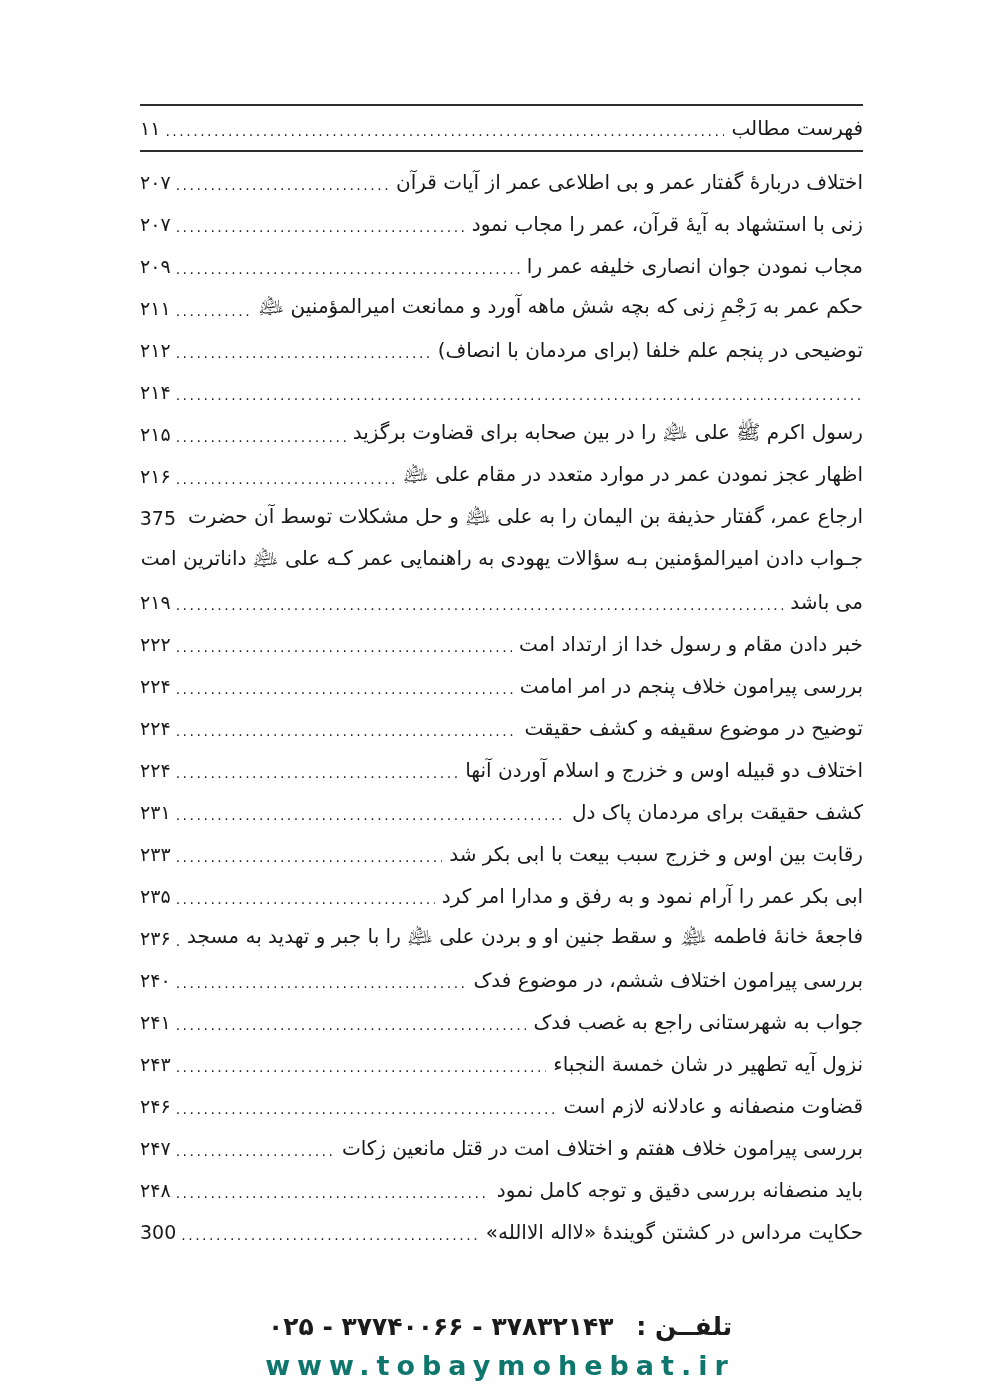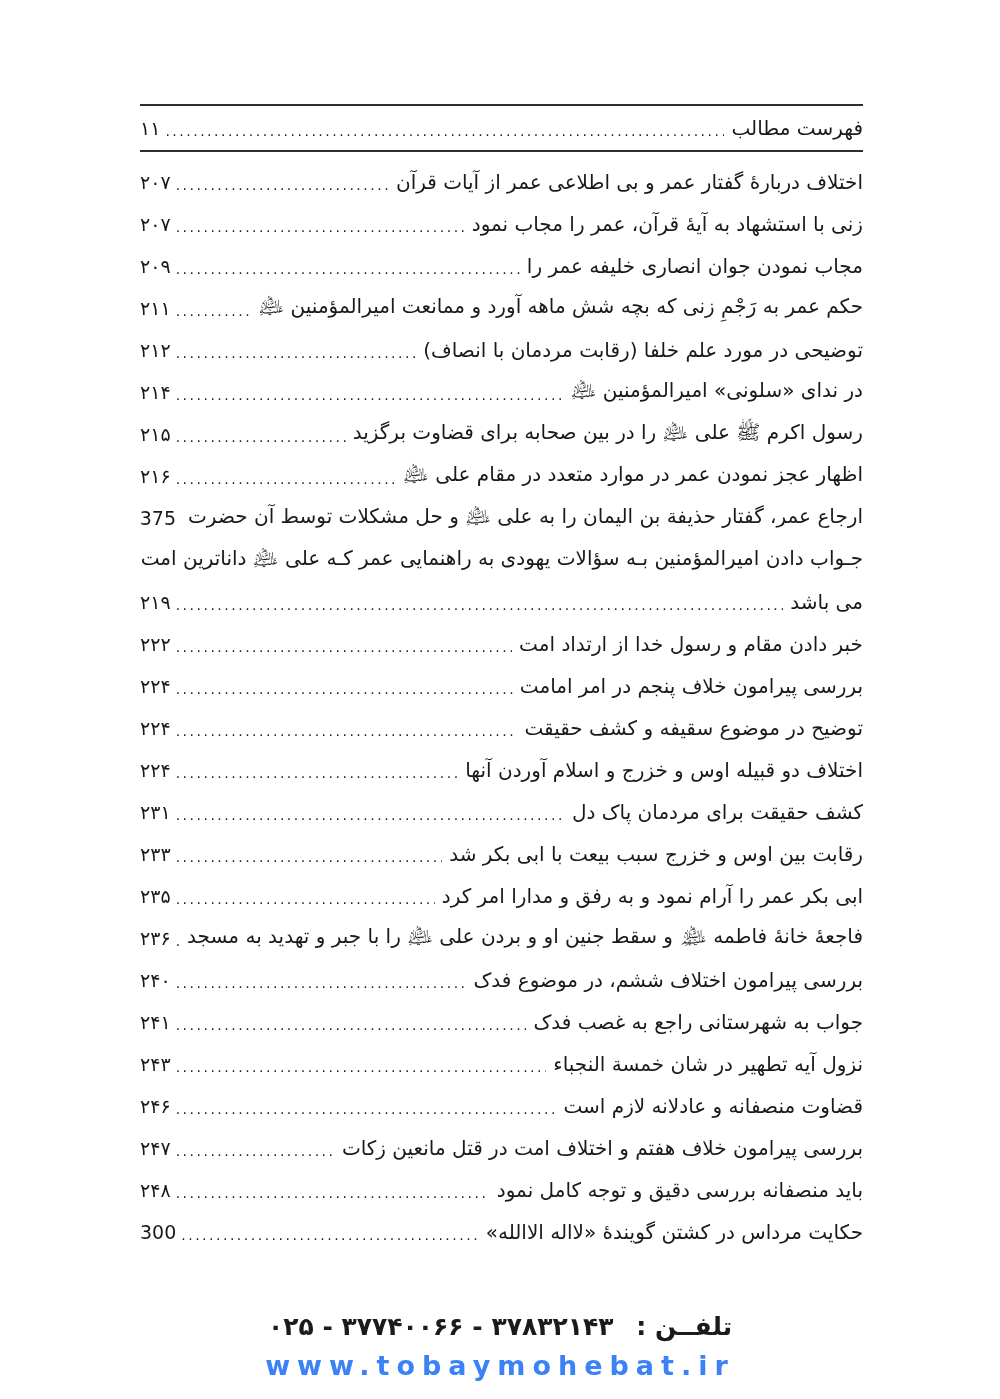--- a/index.html
+++ b/index.html
@@ -63,21 +63,21 @@
     color:#1b1b1b;
   }
   .phone-label{margin-inline-end:14px;letter-spacing:0;}
   .phone-numbers{letter-spacing:6px;}
   .website{
     margin-top:9px;
     font-family:"DejaVu Sans","Liberation Sans",sans-serif;
     font-weight:bold;
     font-size:27px;
     letter-spacing:7px;
-    color:#3b82f6;
+    color:#0f766e;
   }
 </style>
 </head>
 <body>
 
 <div class="page">
   <div class="content">
 
     <header class="toc-header">
       <div class="row">
@@ -106,27 +106,26 @@
     <span class="pagenum">۲۰۹</span>
   </div>
 
   <div class="row toc-row">
     <span class="title">حکم عمر به رَجْمِ زنی که بچه شش ماهه آورد و ممانعت امیرالمؤمنین ﵇</span>
     <span class="dots">....................................................................................................................................................................................................................................................................</span>
     <span class="pagenum">۲۱۱</span>
   </div>
 
   <div class="row toc-row">
-    <span class="title">توضیحی در مورد علم خلفا (رقابت مردمان با انصاف)</span>
+    <span class="title">توضیحی در پنجم علم خلفا (برای مردمان با انصاف)</span>
     <span class="dots">....................................................................................................................................................................................................................................................................</span>
     <span class="pagenum">۲۱۲</span>
   </div>
 
   <div class="row toc-row">
-    <span class="title">در ندای «سلونی» امیرالمؤمنین ﵇</span>
     <span class="dots">....................................................................................................................................................................................................................................................................</span>
     <span class="pagenum">۲۱۴</span>
   </div>
 
   <div class="row toc-row">
     <span class="title">رسول اکرم ﷺ علی ﵇ را در بین صحابه برای قضاوت برگزید</span>
     <span class="dots">....................................................................................................................................................................................................................................................................</span>
     <span class="pagenum">۲۱۵</span>
   </div>
 

